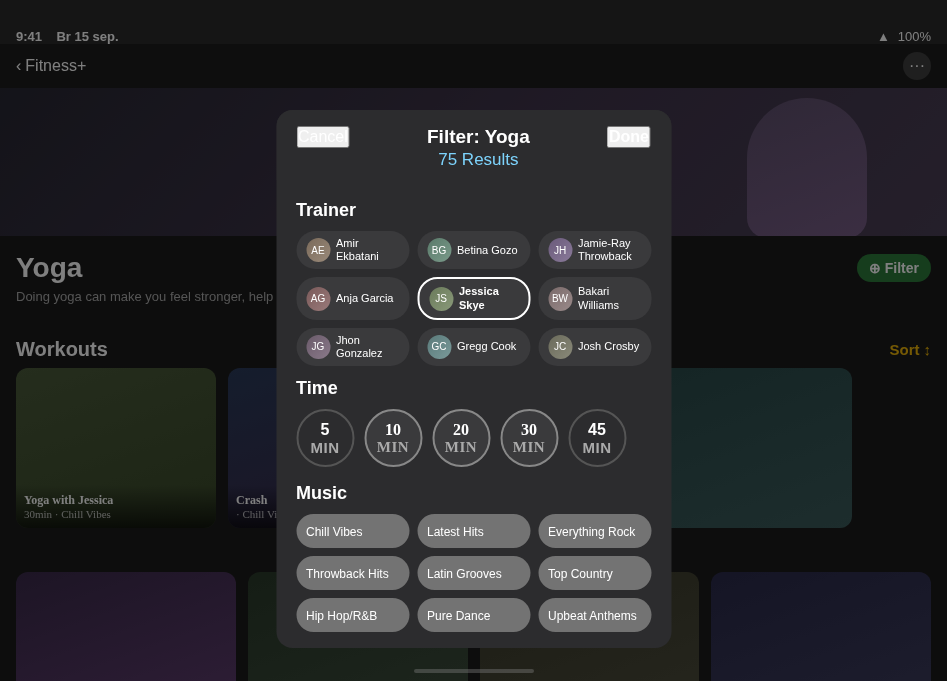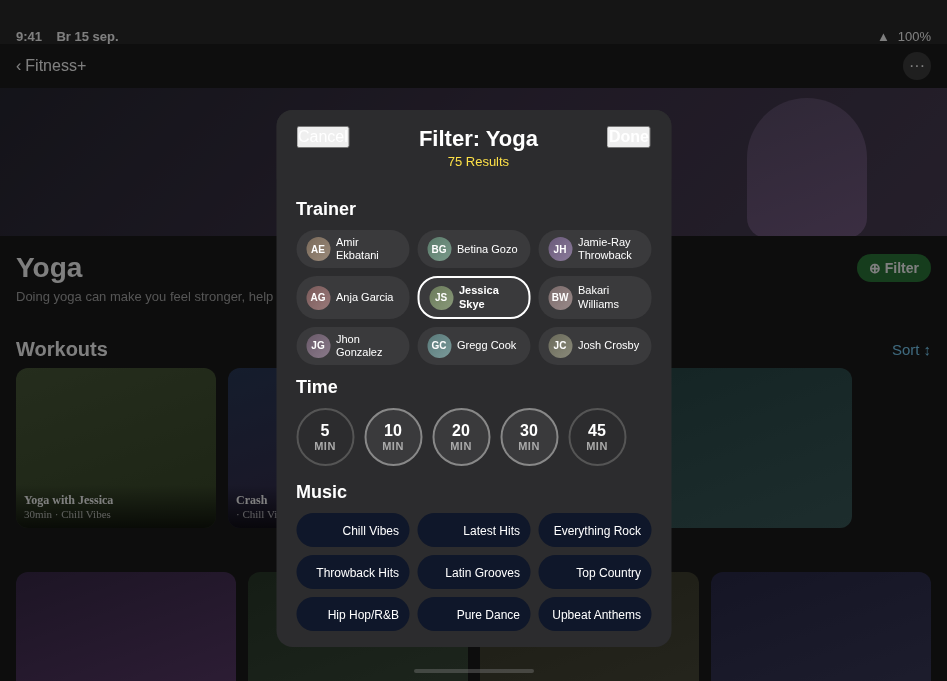--- a/index.html
+++ b/index.html
@@ -134,23 +134,23 @@
       justify-content: space-between;
     }
 
     .bg-workouts-title {
       color: #fff;
       font-size: 20px;
       font-weight: 700;
     }
 
     .sort-btn {
-      color: #7dd3fc;
+      color: #eab308;
       font-size: 15px;
-      font-weight: 400;
+      font-weight: 700;
       display: flex; align-items: center; gap: 4px;
     }
 
     
     .bg-cards-row {
       position: absolute;
       top: 368px; left: 0; right: 0;
       height: 180px;
       display: flex;
       gap: 12px;
@@ -249,27 +249,27 @@
       font-size: 16px;
       font-weight: 400;
     }
 
     .modal-title-block {
       text-align: center;
     }
 
     .modal-title {
       color: #fff;
-      font-size: 22px;
+      font-size: 19px;
       font-weight: 600;
     }
 
     .modal-results {
-      color: #fde047;
-      font-size: 13px;
+      color: #7dd3fc;
+      font-size: 17px;
       text-align: center;
       margin-top: 2px;
     }
 
     .modal-done {
       color: #fff;
       font-size: 16px;
       font-weight: 600;
     }
 
@@ -311,21 +311,21 @@
       border: 2px solid #fff;
     }
 
     .trainer-avatar {
       width: 24px; height: 24px;
       border-radius: 50%;
       flex-shrink: 0;
       display: flex; align-items: center; justify-content: center;
       font-size: 10px;
       color: #fff;
-      font-weight: 700;
+      font-weight: 400;
       overflow: hidden;
     }
 
     .trainer-avatar.av1 { background: linear-gradient(135deg, #7a6a5a, #9a8a7a); }
     .trainer-avatar.av2 { background: linear-gradient(135deg, #5a7a6a, #7a9a8a); }
     .trainer-avatar.av3 { background: linear-gradient(135deg, #6a5a7a, #8a7a9a); }
     .trainer-avatar.av4 { background: linear-gradient(135deg, #7a5a5a, #9a7a7a); }
     .trainer-avatar.av5 { background: linear-gradient(135deg, #5a6a7a, #7a8a9a); }
     .trainer-avatar.av6 { background: linear-gradient(135deg, #6a7a5a, #8a9a7a); }
     .trainer-avatar.av7 { background: linear-gradient(135deg, #7a6a6a, #9a8a8a); }
@@ -361,47 +361,48 @@
       display: flex;
       flex-direction: column;
       align-items: center;
       justify-content: center;
       cursor: pointer;
     }
 
     .time-circle.selected {
       background: #3a3a3c;
       border: 2px solid #888;
+      font-family: Liberation Serif, serif;
     }
 
     .time-number {
       color: #fff;
       font-size: 16px;
       font-weight: 700;
     }
 
     .time-label {
       color: #aaa;
-      font-size: 11px;
+      font-size: 15px;
       font-weight: 600;
       letter-spacing: 0.5px;
     }
 
     
     .music-grid {
       display: grid;
       grid-template-columns: 1fr 1fr 1fr;
       gap: 8px;
     }
 
     .music-chip {
-      background: #0f172a;
+      background: #737373;
       border-radius: 20px;
       padding: 8px 10px;
-      text-align: right;
+      text-align: left;
       cursor: pointer;
     }
 
     .music-chip-label {
       color: #fff;
       font-size: 12px;
       font-weight: 500;
     }
 
     

